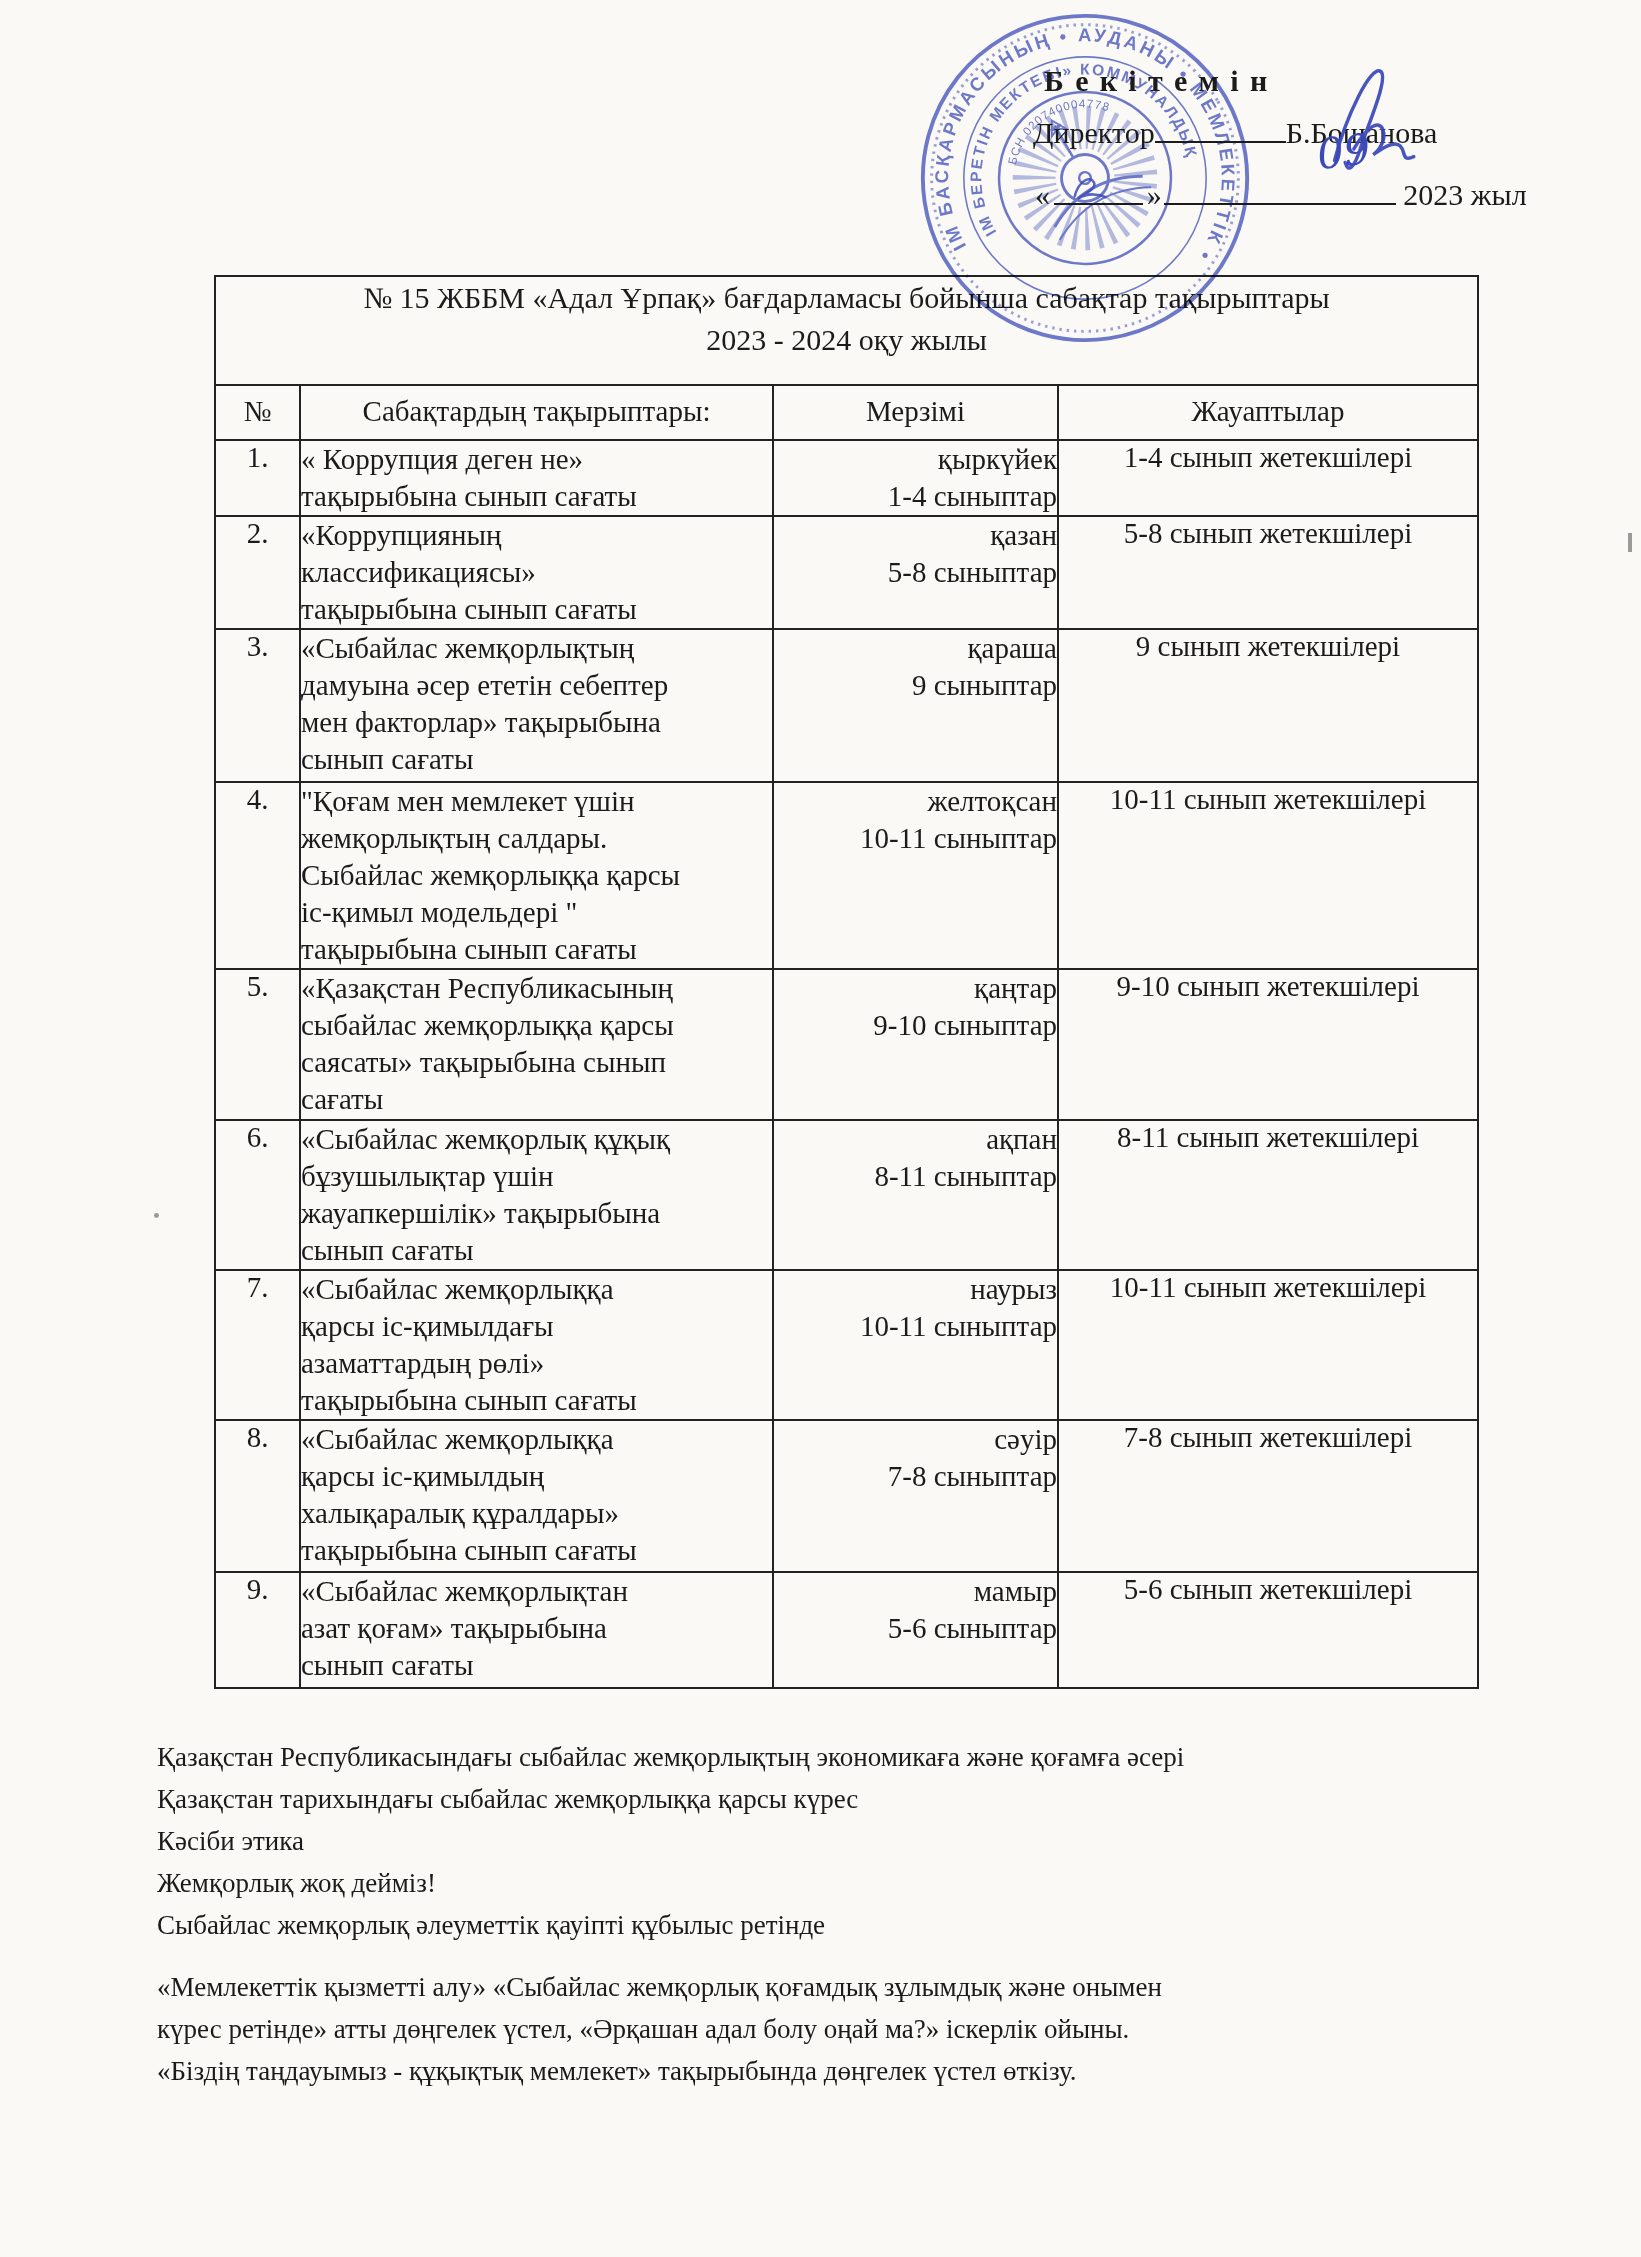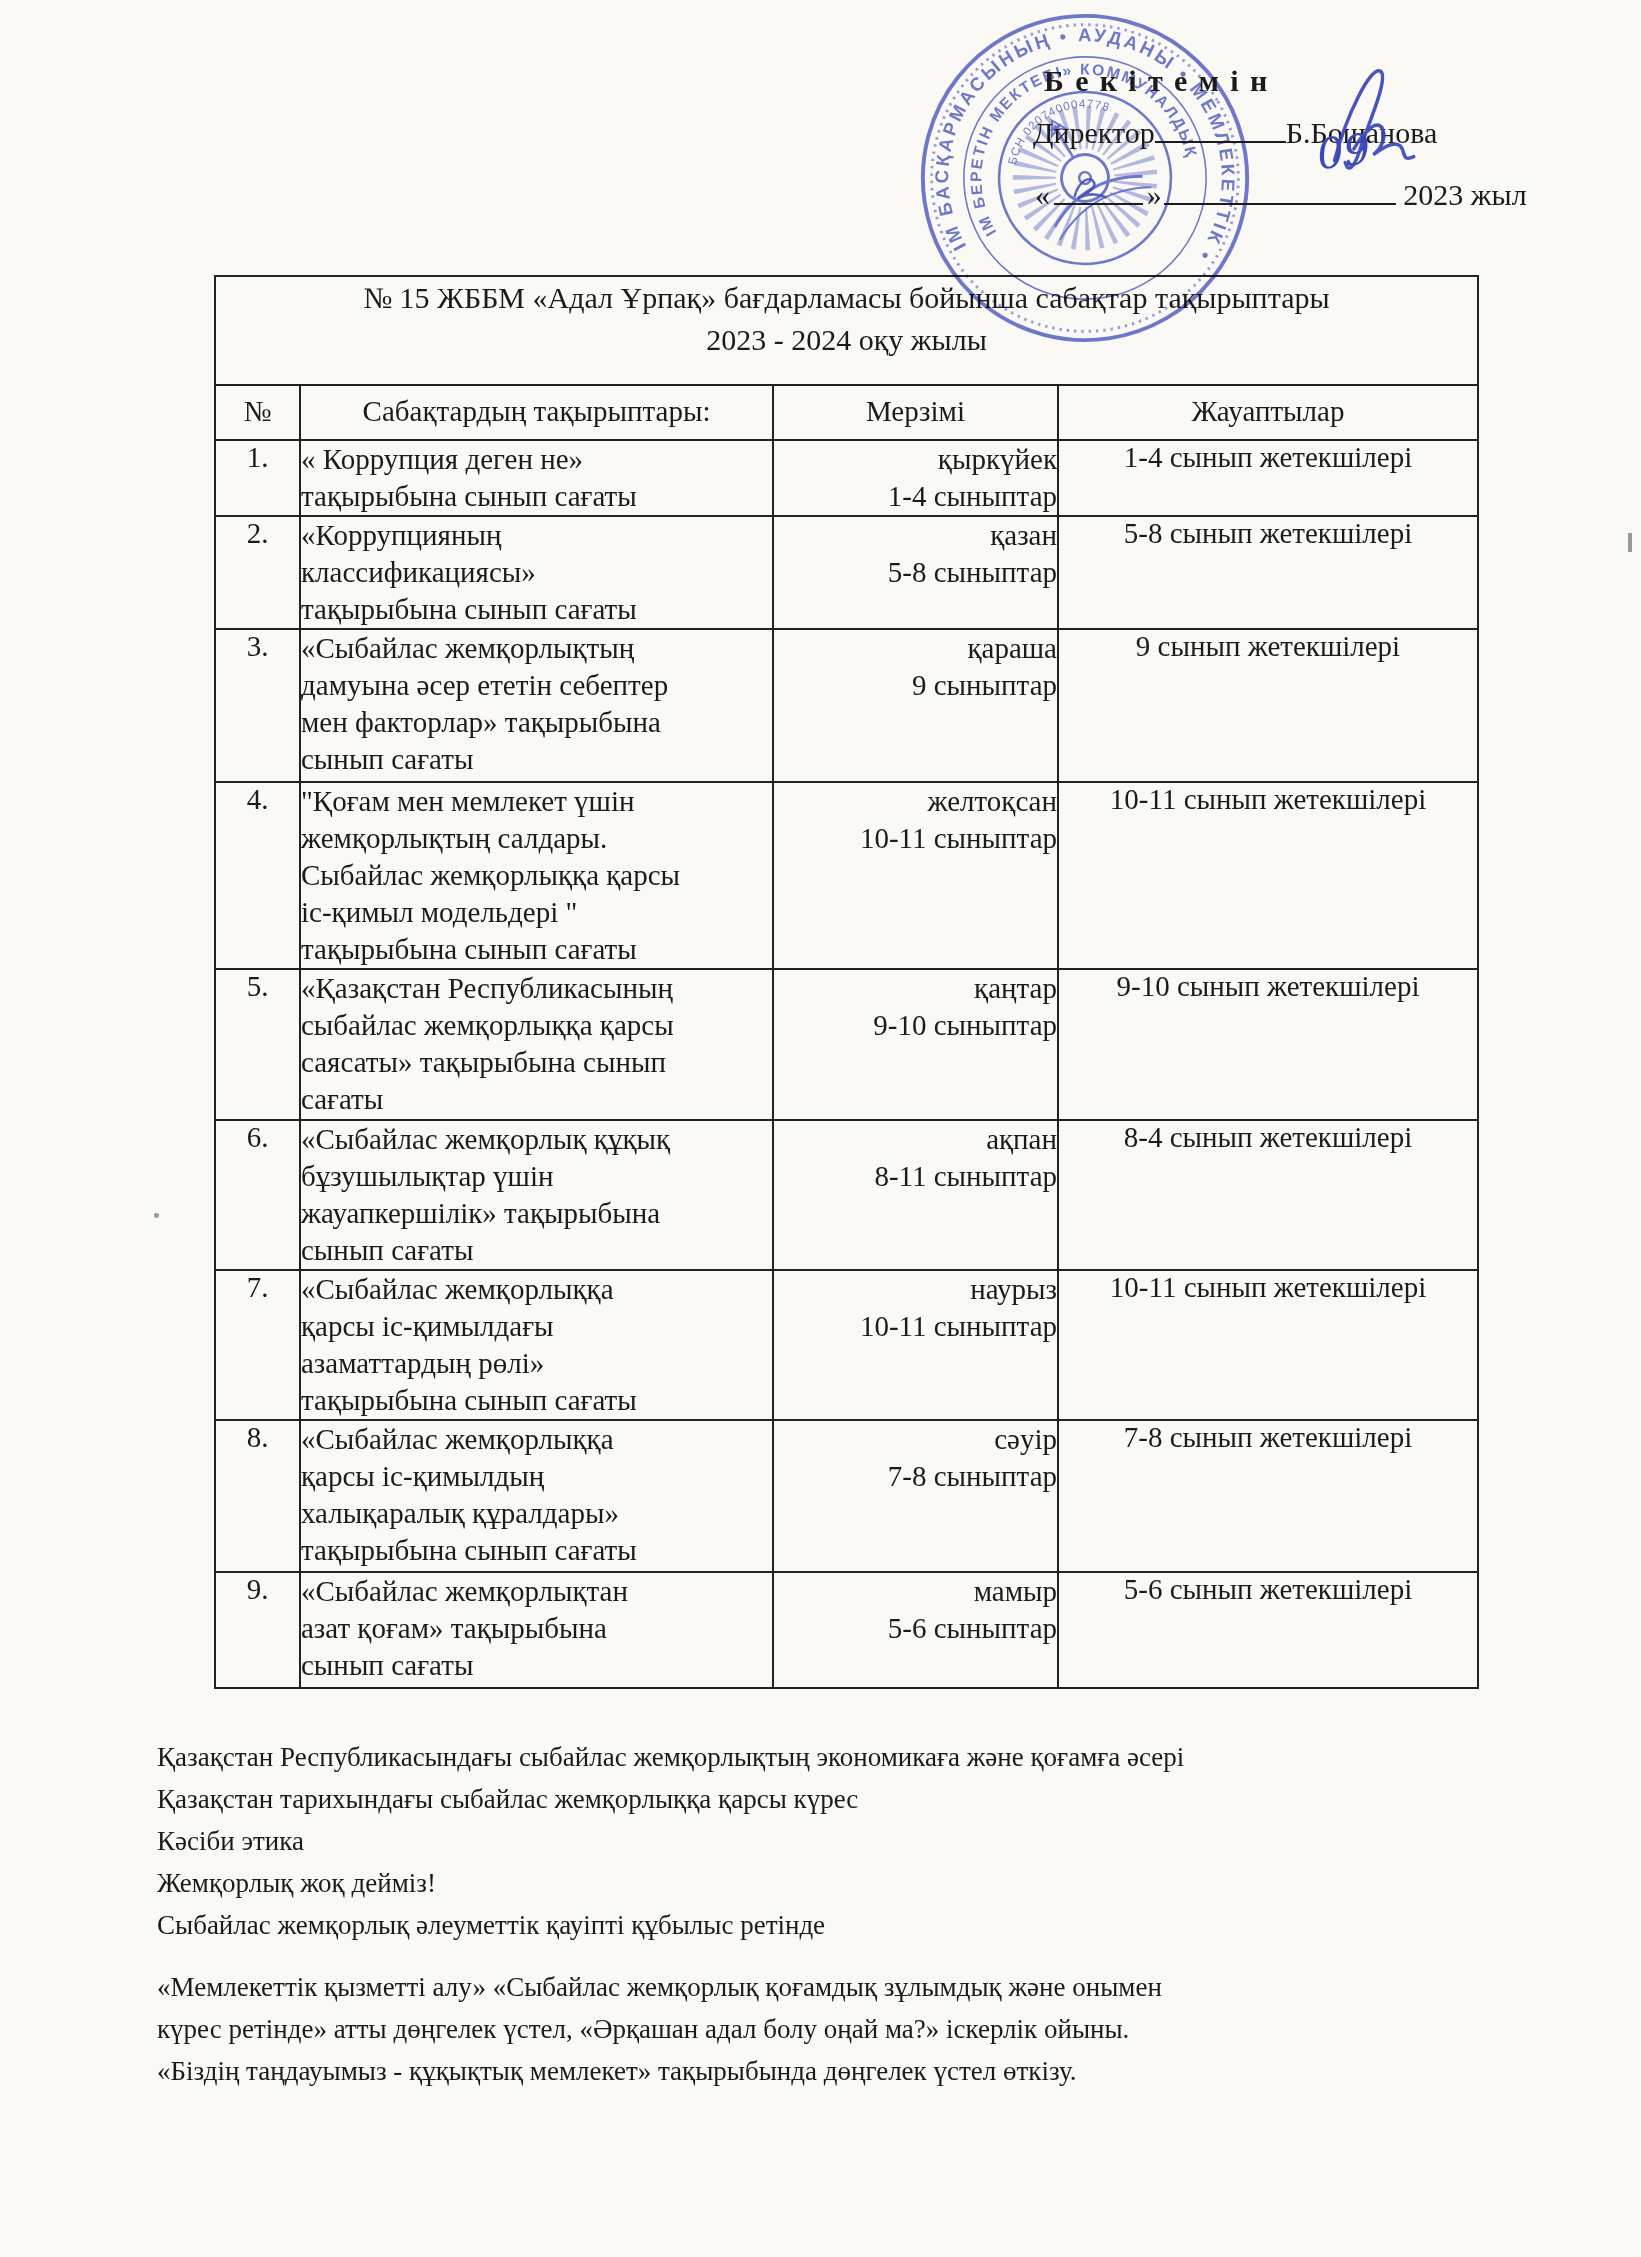--- a/index.html
+++ b/index.html
@@ -212,21 +212,21 @@
     <tr class="data-row">
       <td class="c-num">6.</td>
       <td class="c-topic">«Сыбайлас жемқорлық құқық
 бұзушылықтар үшін
 жауапкершілік» тақырыбына
 сынып сағаты</td>
       <td class="c-term">
         <div>ақпан</div>
         <div>8-11 сыныптар</div>
       </td>
-      <td class="c-resp">8-4 сынып жетекшілері</td>
+      <td class="c-resp">8-11 сынып жетекшілері</td>
     </tr>
 
     <tr class="data-row">
       <td class="c-num">7.</td>
       <td class="c-topic">«Сыбайлас жемқорлыққа
 қарсы іс-қимылдағы
 азаматтардың рөлі»
 тақырыбына сынып сағаты</td>
       <td class="c-term">
         <div>наурыз</div>

